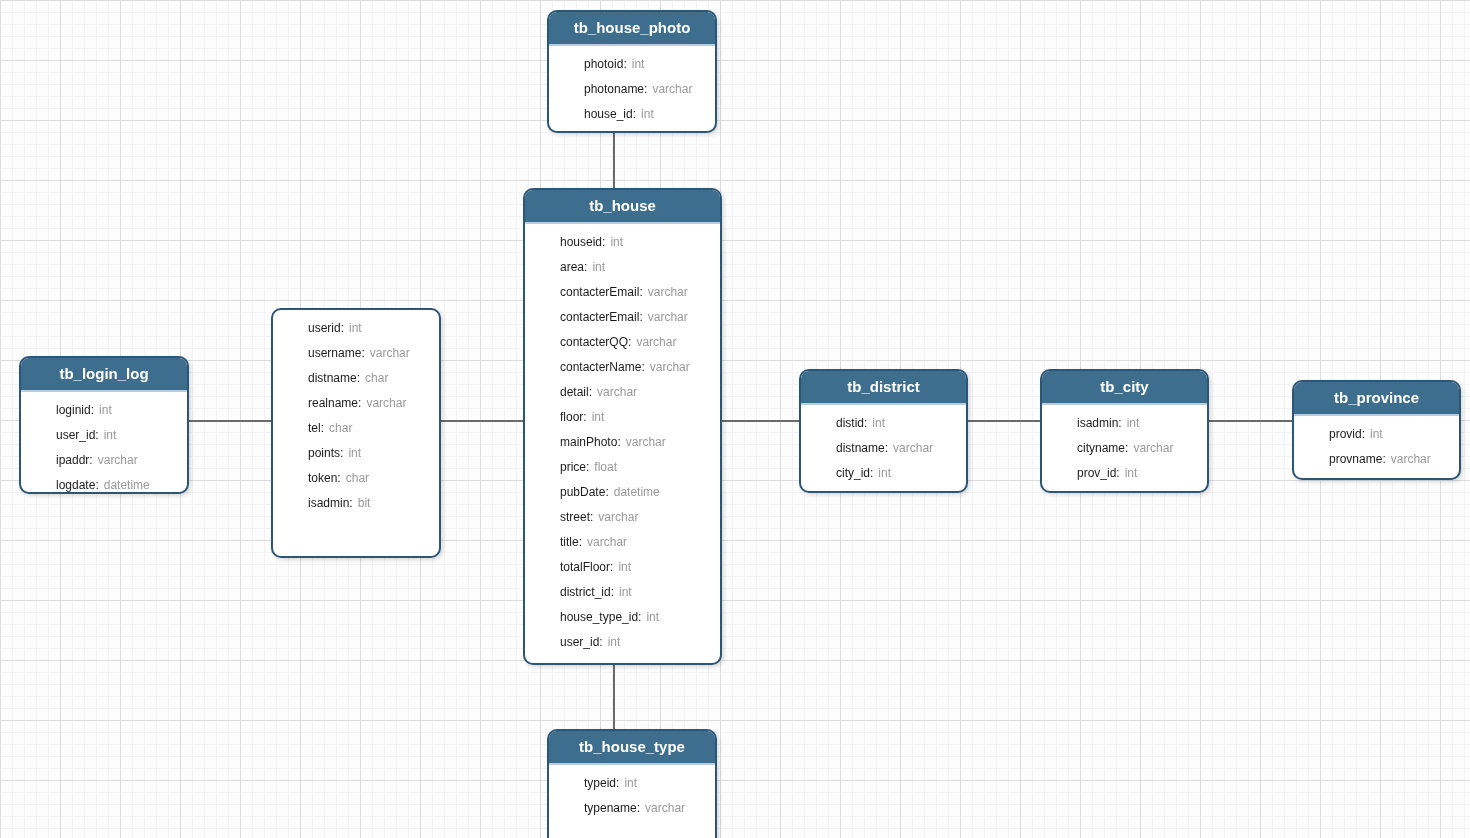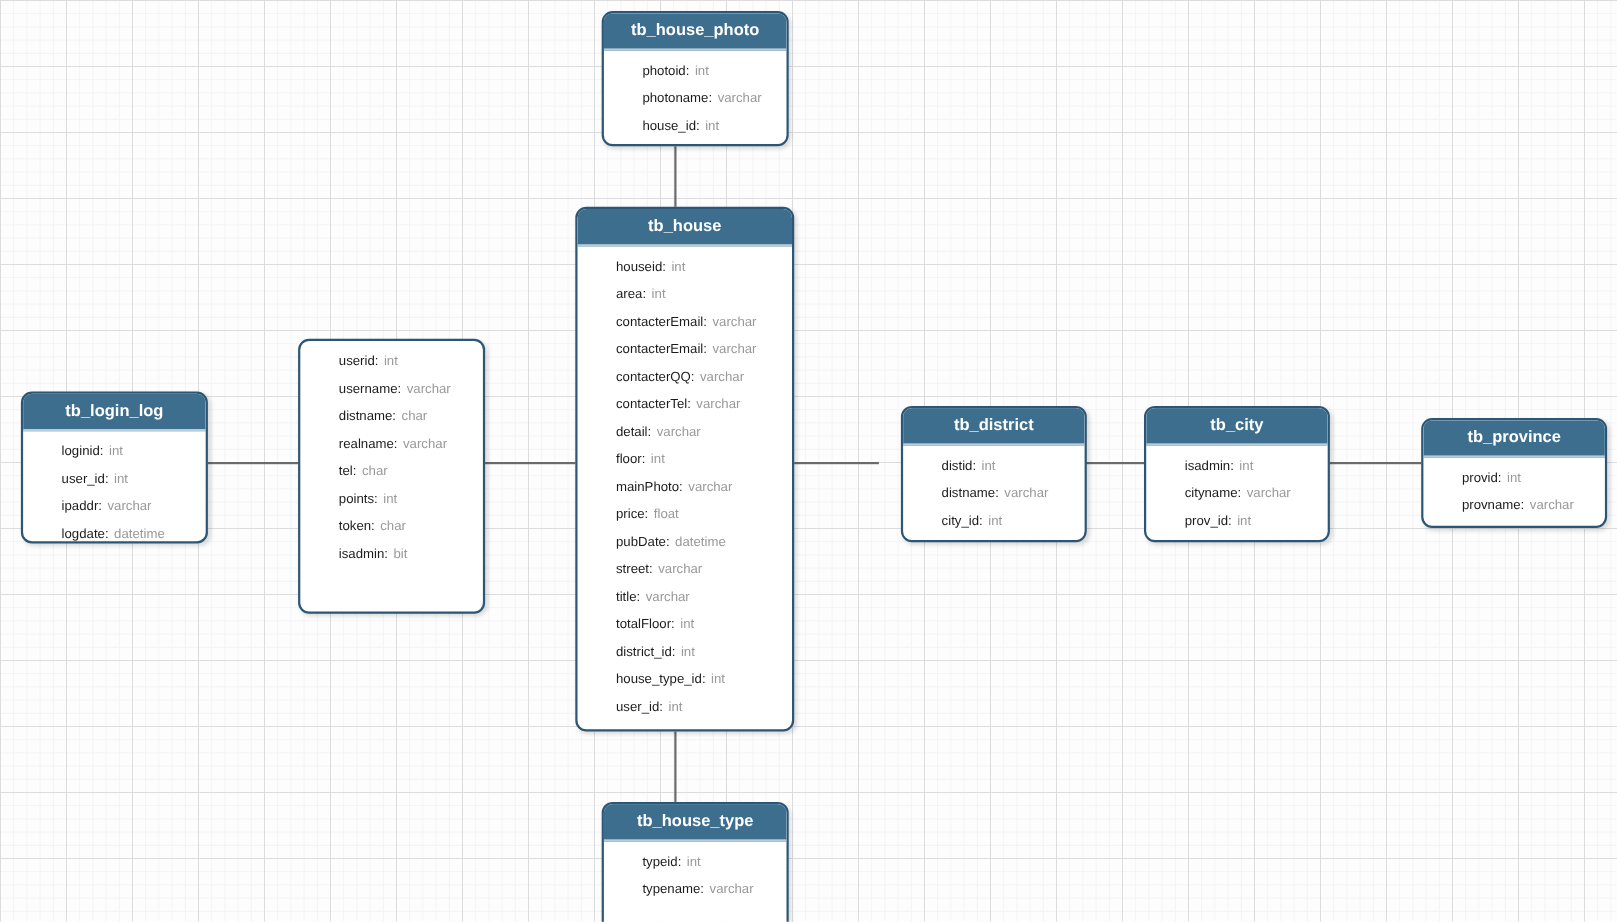--- a/index.html
+++ b/index.html
@@ -89,21 +89,21 @@
       </div>
     </div>
     <div class="node" style="left: 523px; top: 188px; width: 199px; height: 477px;">
       <div class="node-header">tb_house</div>
       <div class="node-body">
         <div class="field-row"><span class="field-name">houseid</span><span class="field-type">int</span></div>
         <div class="field-row"><span class="field-name">area</span><span class="field-type">int</span></div>
         <div class="field-row"><span class="field-name">contacterEmail</span><span class="field-type">varchar</span></div>
         <div class="field-row"><span class="field-name">contacterEmail</span><span class="field-type">varchar</span></div>
         <div class="field-row"><span class="field-name">contacterQQ</span><span class="field-type">varchar</span></div>
-        <div class="field-row"><span class="field-name">contacterTel</span><span class="field-type">varchar</span></div>
+        <div class="field-row"><span class="field-name">contacterName</span><span class="field-type">varchar</span></div>
         <div class="field-row"><span class="field-name">detail</span><span class="field-type">varchar</span></div>
         <div class="field-row"><span class="field-name">floor</span><span class="field-type">int</span></div>
         <div class="field-row"><span class="field-name">mainPhoto</span><span class="field-type">varchar</span></div>
         <div class="field-row"><span class="field-name">price</span><span class="field-type">float</span></div>
         <div class="field-row"><span class="field-name">pubDate</span><span class="field-type">datetime</span></div>
         <div class="field-row"><span class="field-name">street</span><span class="field-type">varchar</span></div>
         <div class="field-row"><span class="field-name">title</span><span class="field-type">varchar</span></div>
         <div class="field-row"><span class="field-name">totalFloor</span><span class="field-type">int</span></div>
         <div class="field-row"><span class="field-name">district_id</span><span class="field-type">int</span></div>
         <div class="field-row"><span class="field-name">house_type_id</span><span class="field-type">int</span></div>
@@ -124,21 +124,21 @@
     </div>
     <div class="node" style="left: 19px; top: 356px; width: 170px; height: 138px;">
       <div class="node-header">tb_login_log</div>
       <div class="node-body">
         <div class="field-row"><span class="field-name">loginid</span><span class="field-type">int</span></div>
         <div class="field-row"><span class="field-name">user_id</span><span class="field-type">int</span></div>
         <div class="field-row"><span class="field-name">ipaddr</span><span class="field-type">varchar</span></div>
         <div class="field-row"><span class="field-name">logdate</span><span class="field-type">datetime</span></div>
       </div>
     </div>
-    <div class="node" style="left: 799px; top: 369px; width: 169px; height: 124px; margin-left: 20px;">
+    <div class="node" style="left: 799px; top: 369px; width: 169px; height: 124px;">
       <div class="node-header">tb_district</div>
       <div class="node-body">
         <div class="field-row"><span class="field-name">distid</span><span class="field-type">int</span></div>
         <div class="field-row"><span class="field-name">distname</span><span class="field-type">varchar</span></div>
         <div class="field-row"><span class="field-name">city_id</span><span class="field-type">int</span></div>
       </div>
     </div>
     <div class="node" style="left: 1040px; top: 369px; width: 169px; height: 124px;">
       <div class="node-header">tb_city</div>
       <div class="node-body">

